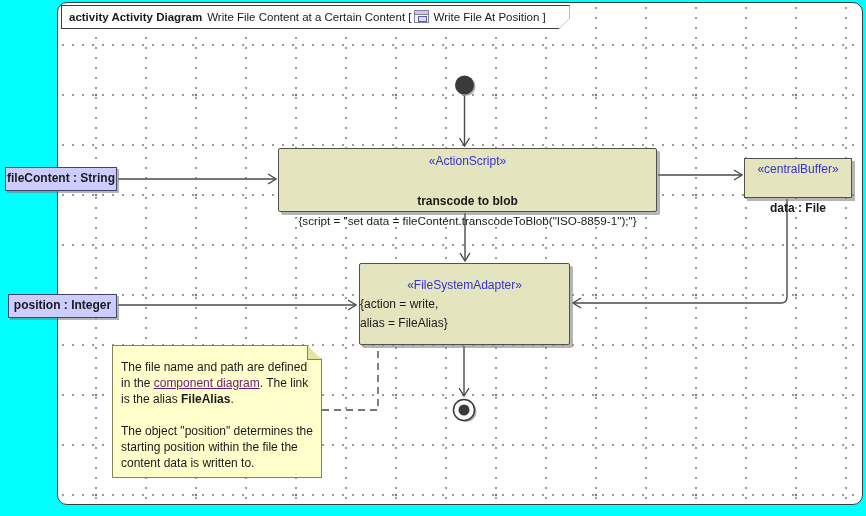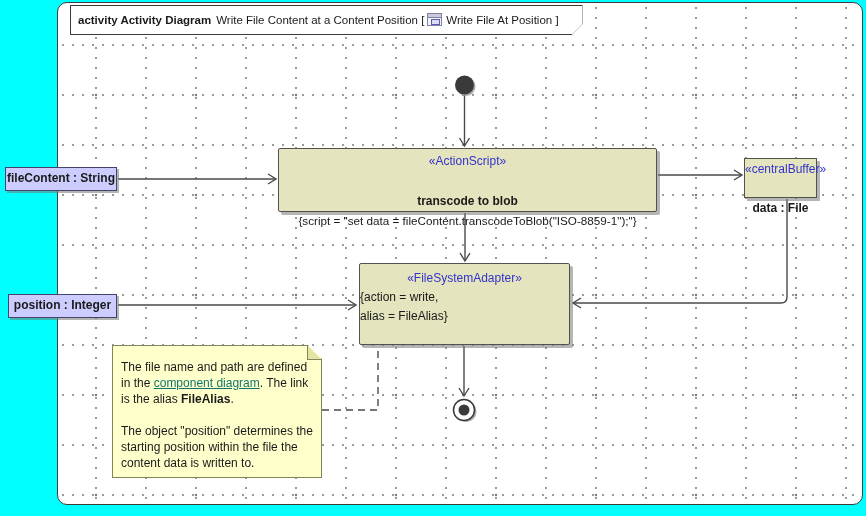--- a/index.html
+++ b/index.html
@@ -26,25 +26,24 @@
     background-image:
       radial-gradient(circle, #7d7d7d 1.4px, transparent 1.6px),
       radial-gradient(circle, #9a9a9a 0.8px, transparent 1px),
       radial-gradient(circle, #9a9a9a 0.8px, transparent 1px);
     background-size: 100px 100px, 10px 50px, 50px 10px;
     background-position: 88px 42px, 0px 17px, 13px 0px;
   }
 
   
   .title-outer {
-    position: absolute; left: 61px; top: 5px; height: 30px;
+    position: absolute; left: 61px; top: 5px; height: 24px;
     background: #3c3c3c;
     clip-path: polygon(0 0, 100% 0, 100% calc(100% - 11px), calc(100% - 11px) 100%, 0 100%);
     display: inline-flex;
-    margin-left: 9px;
   }
   .title-inner {
     margin: 1px 0 1px 1px;
     background: #ffffff;
     clip-path: polygon(0 0, 100% 0, 100% calc(100% - 10px), calc(100% - 10px) 100%, 0 100%);
     display: flex; align-items: center;
     padding: 0 24px 1px 7px;
     white-space: nowrap; font-size: 11.5px;
   }
   .title-inner .kw { font-weight: bold; margin-right: 5px; }
@@ -69,22 +68,22 @@
     text-align: center; line-height: 19px;
   }
   .rounded { border-radius: 2px; }
   .stereotype { color: #3333CC; }
   .node-name { font-weight: bold; margin-top: 21px; }
   .tags-right { text-align: left; padding-right: 10px; }
   .nowrap { white-space: nowrap; }
 
   #action-transcode { left: 278px; top: 148px; width: 379px; height: 64px; padding-top: 3px; }
   #action-transcode .script-line { font-size: 11.7px; }
-  #central-buffer { left: 744px; top: 158px; width: 73px; height: 40px; padding-top: 1px; line-height: 18px; }
-  #action-write { left: 359px; top: 263px; width: 211px; height: 82px; padding-top: 5px; }
+  #central-buffer { left: 744px; top: 158px; width: 108px; height: 40px; padding-top: 1px; line-height: 18px; }
+  #action-write { left: 359px; top: 263px; width: 211px; height: 82px; padding-top: 12px; }
 
   
   .pin {
     position: absolute; height: 24px;
     background: #CCCCFF; border: 1.4px solid #44446a;
     box-shadow: 2px 2px 0 rgba(120,120,120,0.55);
     font-weight: bold; text-align: center; line-height: 21px;
   }
   #pin-filecontent { left: 5px; top: 167px; width: 112px; }
   #pin-position { left: 8px; top: 294px; width: 109px; }
@@ -96,40 +95,40 @@
     box-shadow: 3px 3px 0 rgba(120,120,120,0.55);
     clip-path: polygon(0 0, calc(100% - 14px) 0, 100% 14px, 100% 100%, 0 100%);
     padding: 13px 6px 4px 8px;
     line-height: 16px; text-align: left;
   }
   .note-fold {
     position: absolute; top: 0; right: 0; width: 14px; height: 14px;
     background: linear-gradient(to bottom left, rgba(0,0,0,0) 0 49%, #e3e3a4 51% 100%);
     border-left: 1px solid #83835c; border-bottom: 1px solid #83835c;
   }
-  .note a, .note .link { color: #0f766e; text-decoration: underline; cursor: pointer; }
+  .note a, .note .link { color: #701a75; text-decoration: underline; cursor: pointer; }
   .note .bold { font-weight: bold; }
   .note p { margin: 0 0 16px 0; }
 
   
   #edges { position: absolute; left: 0; top: 0; width: 866px; height: 516px; pointer-events: none; }
 </style>
 </head>
 <body>
 
 <div id="stage">
 
   <div class="frame">
     <div class="grid"></div>
   </div>
 
   <div class="title-outer">
     <div class="title-inner">
       <span class="kw">activity Activity Diagram</span>
-      <span>Write File Content at a Content Position [</span>
+      <span>Write File Content at a Certain Content [</span>
       <span class="diagram-icon"></span>
       <span>Write File At Position ]</span>
     </div>
   </div>
 
   <svg id="edges" viewBox="0 0 866 516" xmlns="http://www.w3.org/2000/svg">
     <g stroke="#4A4A4A" stroke-width="1.4" fill="none">
 
       <path d="M464.5,95 L464.5,146"></path>
       <path d="M459.5,138 L464.5,146 L469.5,138"></path>

